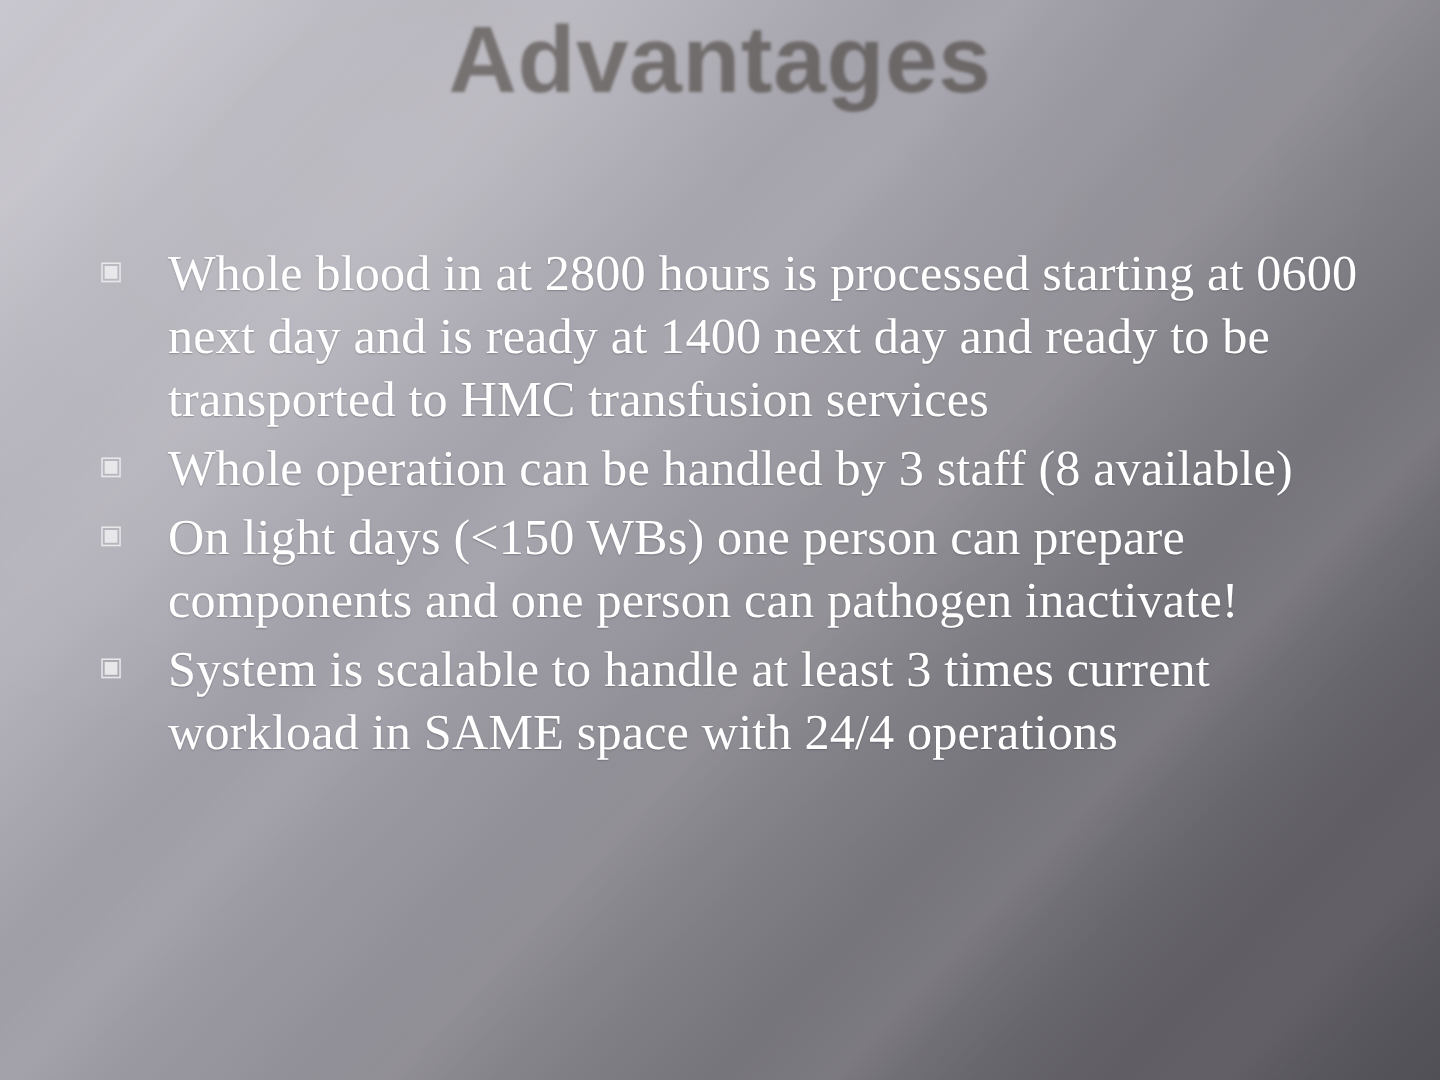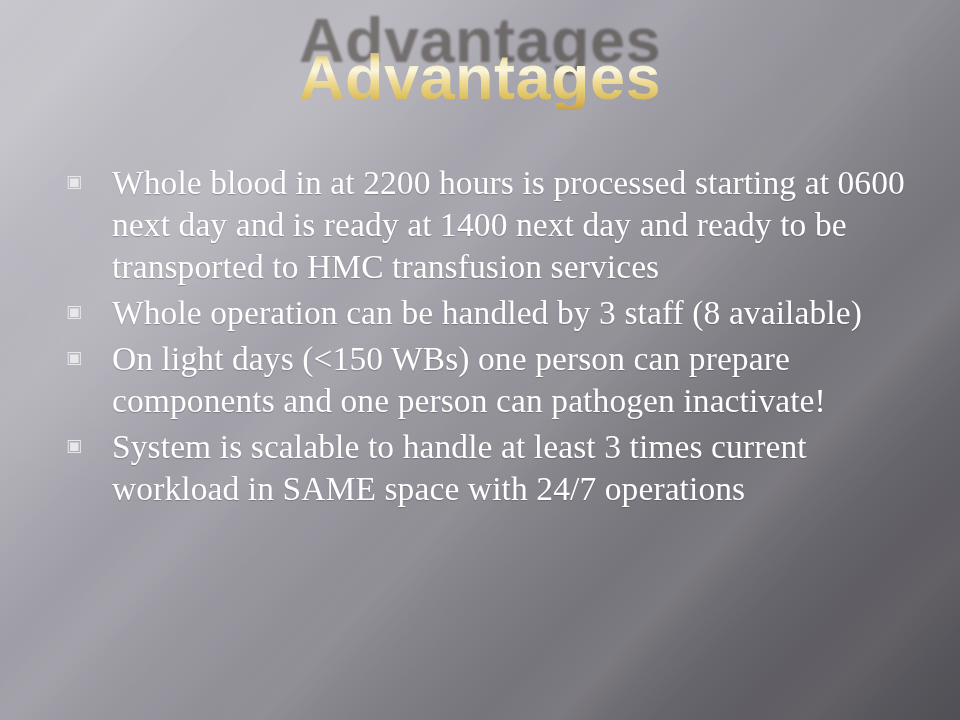--- a/index.html
+++ b/index.html
@@ -152,40 +152,37 @@
 </head>
 <body>
 
 <div id="slide">
 
   <div id="streaks"></div>
   <div id="streaks2"></div>
   <div id="vignette"></div>
 
   <div id="title-shadow">Advantages</div>
-  <div id="title-area">
-    <span id="title-text">Advantages</span>
-  </div>
 
   <div id="body">
 
     <div class="bullet-row">
       <span class="bullet-marker">▣</span>
-      <span class="bullet-text">Whole blood in at 2200 hours is processed starting at 0600 next day and is ready at 1400 next day and ready to be transported to HMC transfusion services</span>
+      <span class="bullet-text">Whole blood in at 2800 hours is processed starting at 0600 next day and is ready at 1400 next day and ready to be transported to HMC transfusion services</span>
     </div>
 
     <div class="bullet-row">
       <span class="bullet-marker">▣</span>
       <span class="bullet-text">Whole operation can be handled by 3 staff (8 available)</span>
     </div>
 
     <div class="bullet-row">
       <span class="bullet-marker">▣</span>
       <span class="bullet-text">On light days (&lt;150 WBs) one person can prepare components and one person can pathogen inactivate!</span>
     </div>
 
     <div class="bullet-row">
       <span class="bullet-marker">▣</span>
-      <span class="bullet-text">System is scalable to handle at least 3 times current workload in SAME space with 24/7 operations</span>
+      <span class="bullet-text">System is scalable to handle at least 3 times current workload in SAME space with 24/4 operations</span>
     </div>
 
   </div>
 </div>
 
 </body></html>

